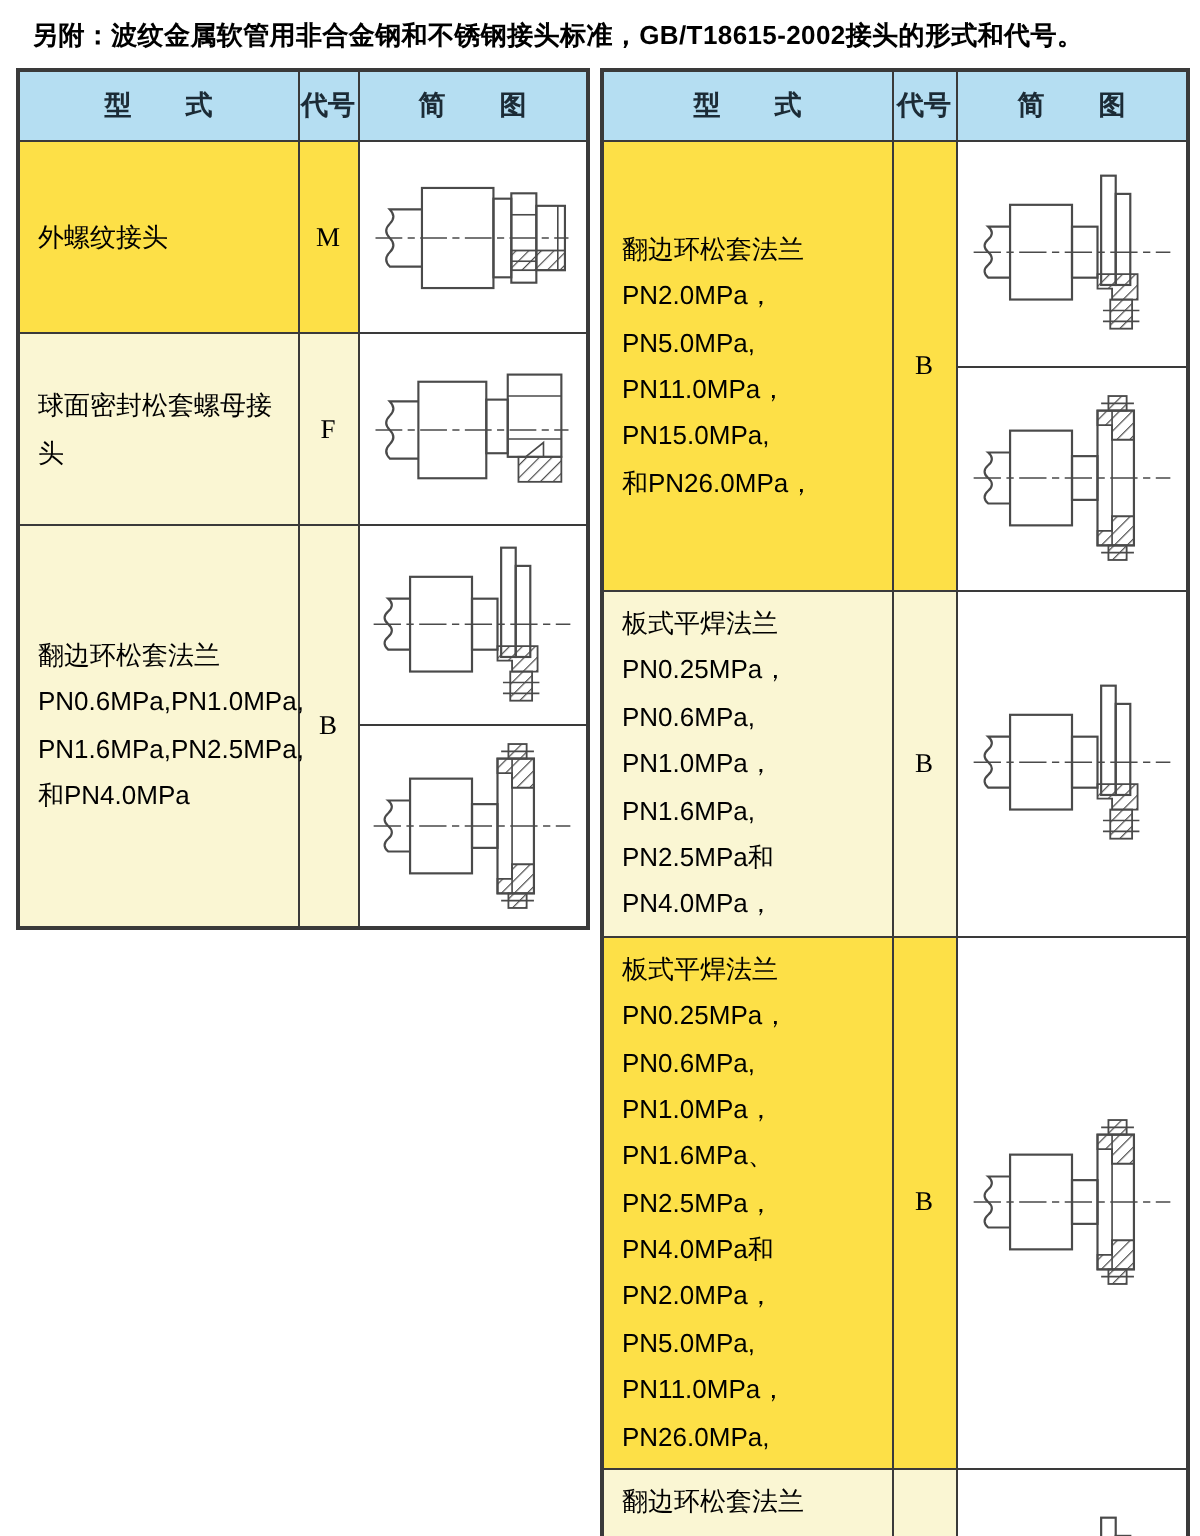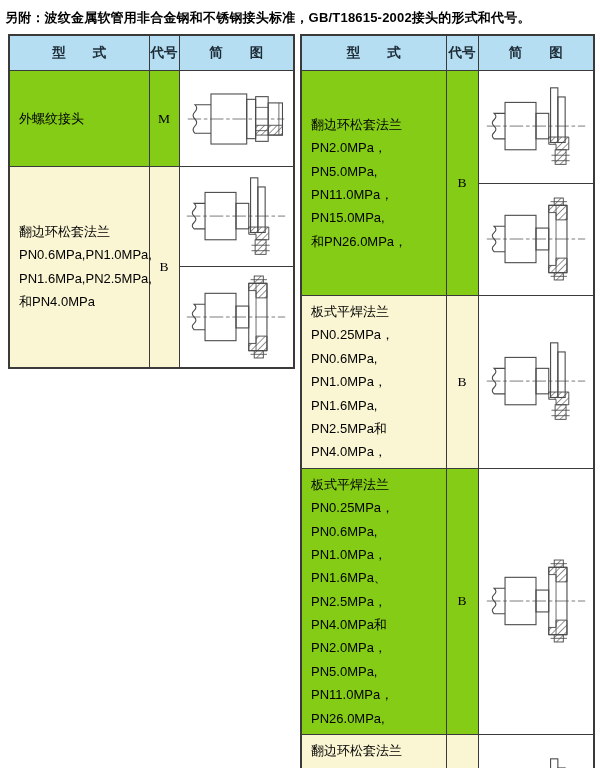--- a/index.html
+++ b/index.html
@@ -5,24 +5,24 @@
   :root{
     --header-bg:#b5def2;
     --highlight-bg:#faf6d3;
     --border:#3a3a3a;
   }
   *{box-sizing:border-box;margin:0;padding:0;}
   html,body{width:600px;background:#ffffff;}
   body{height:768px;overflow:hidden;font-family:"Liberation Sans","DejaVu Sans",sans-serif;color:#000;}
   .page-title{
     font-size:13px;font-weight:bold;letter-spacing:.2px;
-    padding:9px 8px 7px 5px;white-space:nowrap;
+    padding:9px 8px 7px 16px;white-space:nowrap;
   }
   .tables{display:flex;gap:5px;padding:0 8px;align-items:flex-start;}
-  table.tbl{border-collapse:collapse;table-layout:fixed;border:2px solid var(--border);background:#84cc16;}
+  table.tbl{border-collapse:collapse;table-layout:fixed;border:2px solid var(--border);background:#fde047;}
   .tbl th,.tbl td{border:1px solid var(--border);}
   .tbl th{
     background:var(--header-bg);
     font-size:13.5px;font-weight:bold;color:#1c2b36;
     padding:8px 0;text-align:center;
   }
   td.type{
     font-family:Liberation Sans, sans-serif;
     font-size:13px;line-height:1.8;
     padding:4px 4px 4px 9px;vertical-align:middle;
@@ -71,20 +71,40 @@
                 </defs>
                 <path d="M28 31 H10 q4 4 0 8 q-4 4 0 8 q4 4 0 8 q-4 4 0 8 H28" stroke="#4a4a4a" stroke-width="1.2" fill="none"></path>
                 <rect x="28" y="19" width="40" height="56" stroke="#4a4a4a" stroke-width="1.2" fill="none"></rect>
                 <rect x="68" y="25" width="10" height="44" stroke="#4a4a4a" stroke-width="1.2" fill="none"></rect>
                 <rect x="78" y="22" width="14" height="50" stroke="#4a4a4a" stroke-width="1.2" fill="none"></rect>
                 <line x1="78" y1="34" x2="92" y2="34" stroke="#4a4a4a" stroke-width="0.9" fill="none"></line>
                 <line x1="78" y1="60" x2="92" y2="60" stroke="#4a4a4a" stroke-width="0.9" fill="none"></line>
                 <rect x="92" y="29" width="16" height="36" stroke="#4a4a4a" stroke-width="1.2" fill="none"></rect>
                 <line x1="104" y1="29" x2="104" y2="65" stroke="#4a4a4a" stroke-width="0.9" fill="none"></line>
                 <rect x="78" y="54" width="30" height="11" fill="url(#h0)" stroke="#4a4a4a" stroke-width="1"></rect>
+                <line x1="2" y1="47" x2="110" y2="47" stroke="#4a4a4a" stroke-width="0.8" stroke-dasharray="15 3 4 3"></line>
+              </svg></span></td>
+      </tr>
+      <tr style="height:96px">
+        <td class="type hl">球面密封松套螺母接头</td>
+        <td class="code hl">F</td>
+        <td class="diag"><span><svg width="102" height="84" viewBox="0 0 112 94" xmlns="http://www.w3.org/2000/svg">
+                <defs>
+                  <pattern id="h1" width="5" height="5" patternUnits="userSpaceOnUse" patternTransform="rotate(45)">
+                    <line x1="0" y1="0" x2="0" y2="5" stroke="#4a4a4a" stroke-width="1.3"></line>
+                  </pattern>
+                </defs>
+                <path d="M26 31 H10 q4 4 0 8 q-4 4 0 8 q4 4 0 8 q-4 4 0 8 H26" stroke="#4a4a4a" stroke-width="1.2" fill="none"></path>
+                <rect x="26" y="20" width="38" height="54" stroke="#4a4a4a" stroke-width="1.2" fill="none"></rect>
+                <rect x="64" y="30" width="12" height="30" stroke="#4a4a4a" stroke-width="1.2" fill="none"></rect>
+                <rect x="76" y="16" width="30" height="46" stroke="#4a4a4a" stroke-width="1.2" fill="none"></rect>
+                <line x1="76" y1="28" x2="106" y2="28" stroke="#4a4a4a" stroke-width="0.9" fill="none"></line>
+                <line x1="76" y1="52" x2="106" y2="52" stroke="#4a4a4a" stroke-width="0.9" fill="none"></line>
+                <path d="M76 62 H96 V54 L86 62" stroke="#4a4a4a" stroke-width="0.9" fill="none"></path>
+                <rect x="82" y="62" width="24" height="14" fill="url(#h1)" stroke="#4a4a4a" stroke-width="1"></rect>
                 <line x1="2" y1="47" x2="110" y2="47" stroke="#4a4a4a" stroke-width="0.8" stroke-dasharray="15 3 4 3"></line>
               </svg></span></td>
       </tr>
       <tr style="height:201px">
         <td class="type hl">翻边环松套法兰
 PN0.6MPa,PN1.0MPa,
 PN1.6MPa,PN2.5MPa,
 和PN4.0MPa</td>
         <td class="code hl">B</td>
         <td class="diag">

